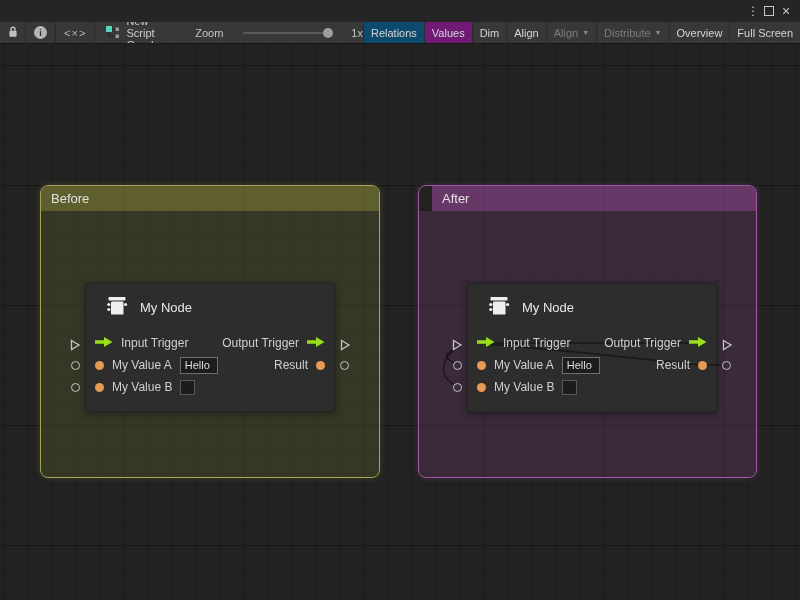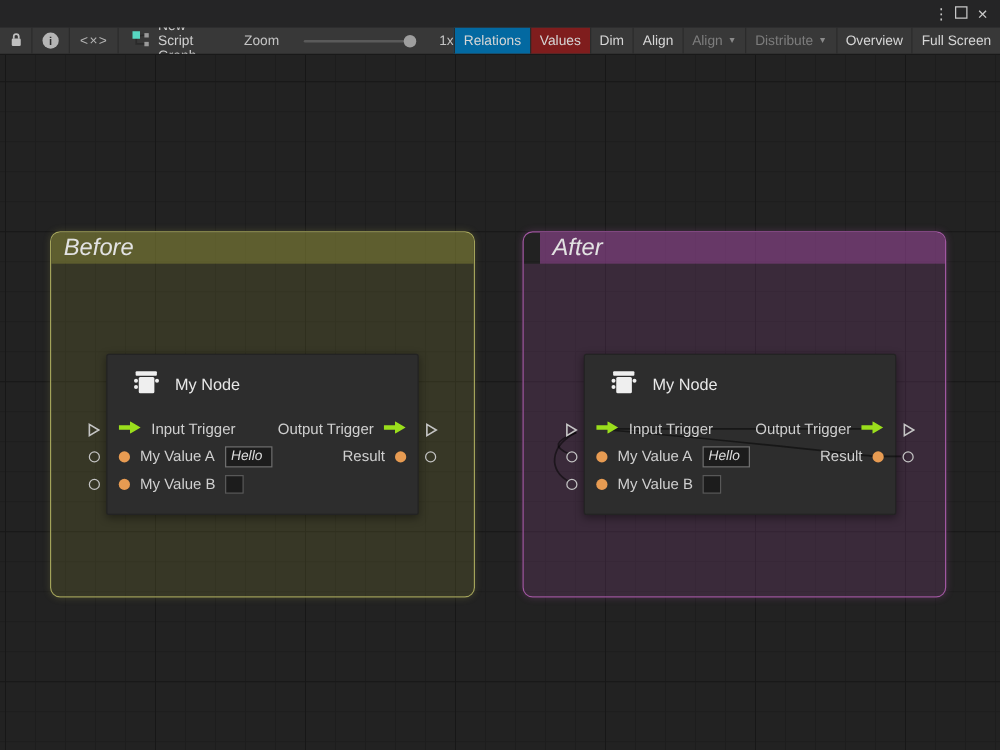--- a/index.html
+++ b/index.html
@@ -21,58 +21,58 @@
   .tb-ico { color:#c0c0c0; }
   .info-circle { width:13px; height:13px; border-radius:50%; background:#b5b5b5; color:#2d2d2d; font-weight:bold; font-size:9px; display:flex; align-items:center; justify-content:center; }
   .code-glyph { color:#b5b5b5; letter-spacing:1px; font-size:11px; }
   .cell-code { width:62px; }
   .graph-title { display:flex; align-items:center; gap:6px; padding:0 10px; color:#d0d0d0; }
   .zoom-area { display:flex; align-items:center; gap:20px; margin-left:26px; color:#c4c4c4; }
   .zoom-track { position:relative; width:88px; height:2px; background:#5a5a5a; border-radius:1px; }
   .zoom-knob { position:absolute; right:-2px; top:-4px; width:10px; height:10px; border-radius:50%; background:#9e9e9e; }
   .tb-buttons { margin-left:auto; display:flex; align-items:stretch; }
   .tb-btn { display:flex; align-items:center; gap:4px; padding:0 7px; border-left:1px solid #2b2b2b; color:#d6d6d6; white-space:nowrap; }
-  .tb-btn.active { background:#0369a1; }
-  .tb-btn.pressed { background:#7f1d1d;text-align:right; }
+  .tb-btn.active { background:#0c4a6e; }
+  .tb-btn.pressed { background:#701a75;text-align:right; }
   .tb-btn.disabled { color:#7d7d7d; }
   .dd-arrow { font-size:7px; color:#8a8a8a; }
 
   
   .canvas { position:absolute; left:0; top:44px; width:800px; height:556px; background-color:#222222;
     background-image:
       linear-gradient(#171717 1px, transparent 1px),
       linear-gradient(90deg,#171717 1px, transparent 1px),
       linear-gradient(#1d1d1d 1px, transparent 1px),
       linear-gradient(90deg,#1d1d1d 1px, transparent 1px);
     background-size:120px 120px,120px 120px,24px 24px,24px 24px;
     background-position:4px 21px; }
 
   
   .group { position:absolute; border-radius:8px; overflow:hidden; }
-  .group-header { height:25px; line-height:25px; padding-left:10px; font-size:19px; color:#e2e2e2;font-style:italic; }
+  .group-header { height:25px; line-height:25px; padding-left:10px; font-size:13px; color:#e2e2e2; }
   .group-body { position:absolute; left:0; right:0; top:25px; bottom:0; }
   .group-before { left:40px; top:141px; width:340px; height:293px; border:1.5px solid var(--group-before-border,#a3a35a); box-shadow:0 0 6px rgba(160,160,80,.25); }
   .group-before .group-header { background:rgba(130,130,55,.62); }
   .group-before .group-body { background:rgba(115,115,50,.26); }
   .group-after { left:418px; top:141px; width:339px; height:293px; border:1.5px solid var(--group-after-border,#a157a1); box-shadow:0 0 6px rgba(170,85,170,.25); }
   .group-after .group-header { background:rgba(145,70,145,.62);margin-left:13px; }
   .group-after .group-body { background:rgba(140,70,140,.24); }
 
   
   .node-wrap { position:absolute; width:250px; height:129px; }
   .nw-before { left:85px; top:239px; }
   .nw-after { left:467px; top:239px; }
   .node { position:absolute; inset:0; background:#2d2d2d; border:1px solid #232323; border-radius:2px; box-shadow:0 2px 7px rgba(0,0,0,.4); }
   .node-header { position:absolute; left:20px; top:12px; display:flex; align-items:center; gap:11px; color:#e8e8e8; font-size:13px; }
   .rows { position:absolute; left:0; right:0; top:49px; }
   .row { height:22px; display:flex; align-items:center; padding:0 10px; font-size:12px; color:#cfcfcf; }
   .row .left { display:flex; align-items:center; gap:8px; }
   .row .right { margin-left:auto; display:flex; align-items:center; gap:8px; }
   .dot { width:9px; height:9px; border-radius:50%; background:var(--value-orange,#e79b52); }
-  .text-field { width:38px; height:17px; background:#1c1c1c; border:1px solid #6e6e6e; color:#dddddd; font-size:11px; font-family:"Liberation Sans",sans-serif; padding:0 4px;font-style:italic; }
+  .text-field { width:38px; height:17px; background:#1c1c1c; border:1px solid #6e6e6e; color:#dddddd; font-size:11px; font-family:"Liberation Sans",sans-serif; padding:0 4px; }
   .mini-field { width:15px; height:15px; background:#1c1c1c; border:1px solid #585858; }
   
   .xport { position:absolute; }
   .xcircle { width:9px; height:9px; border:1.5px solid #c4c4c4; border-radius:50%; background:transparent; }
   .tri-l-1 { left:-16px; top:54px; }  .tri-r-1 { left:254px; top:54px; }
   .cir-l-2 { left:-14px; top:78px; }  .cir-r-2 { left:255px; top:78px; }
   .cir-l-3 { left:-14px; top:100px; }
   .relations-svg { position:absolute; left:-40px; top:0; pointer-events:none; }
 </style>
 </head>

